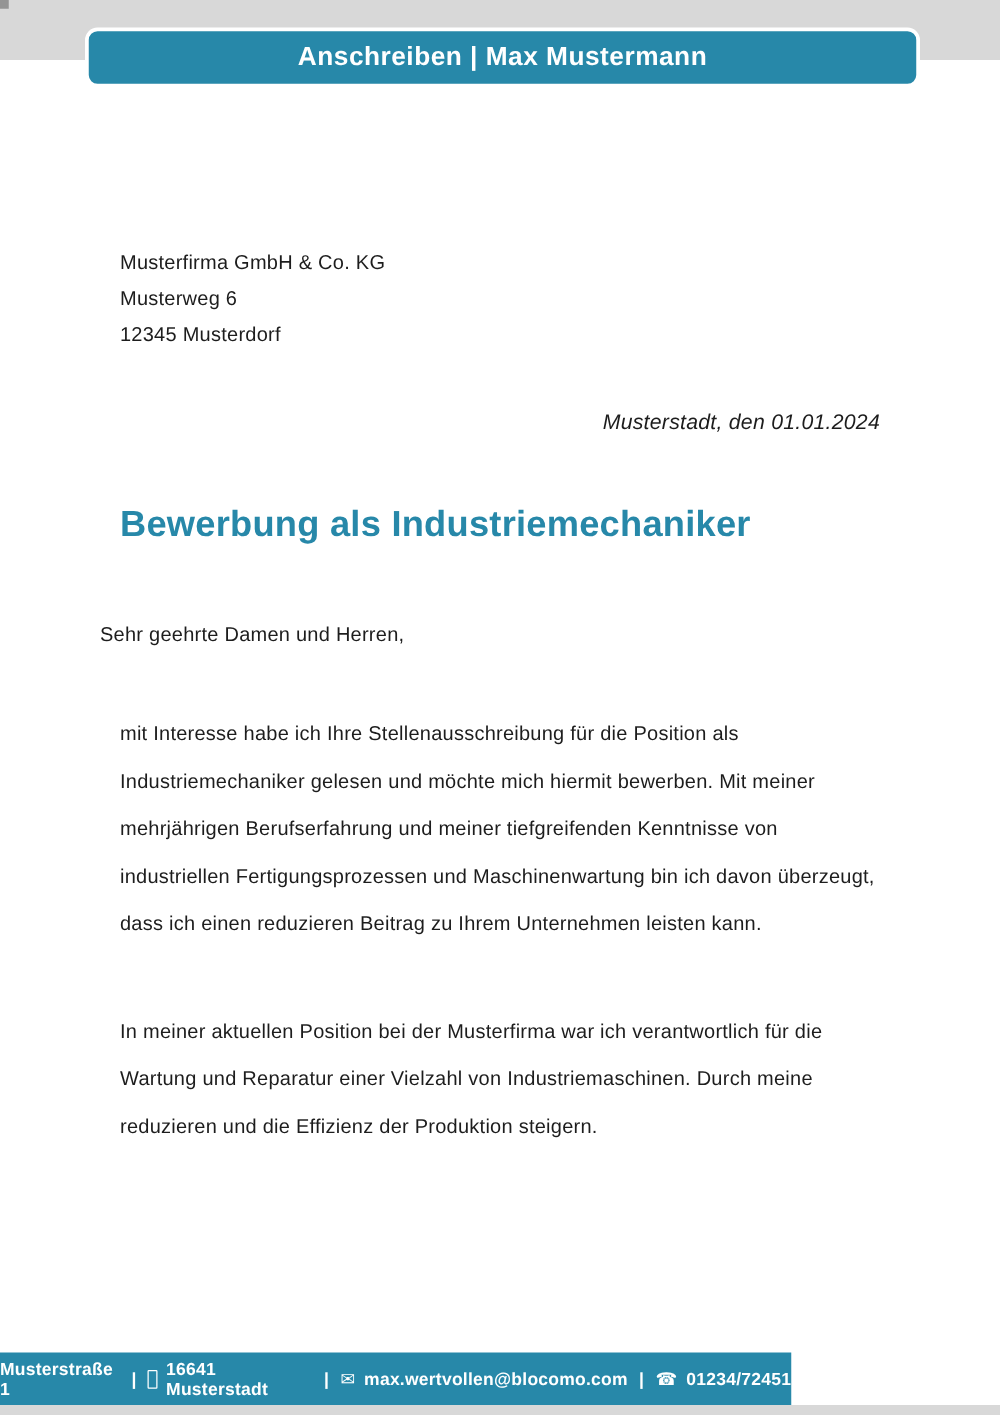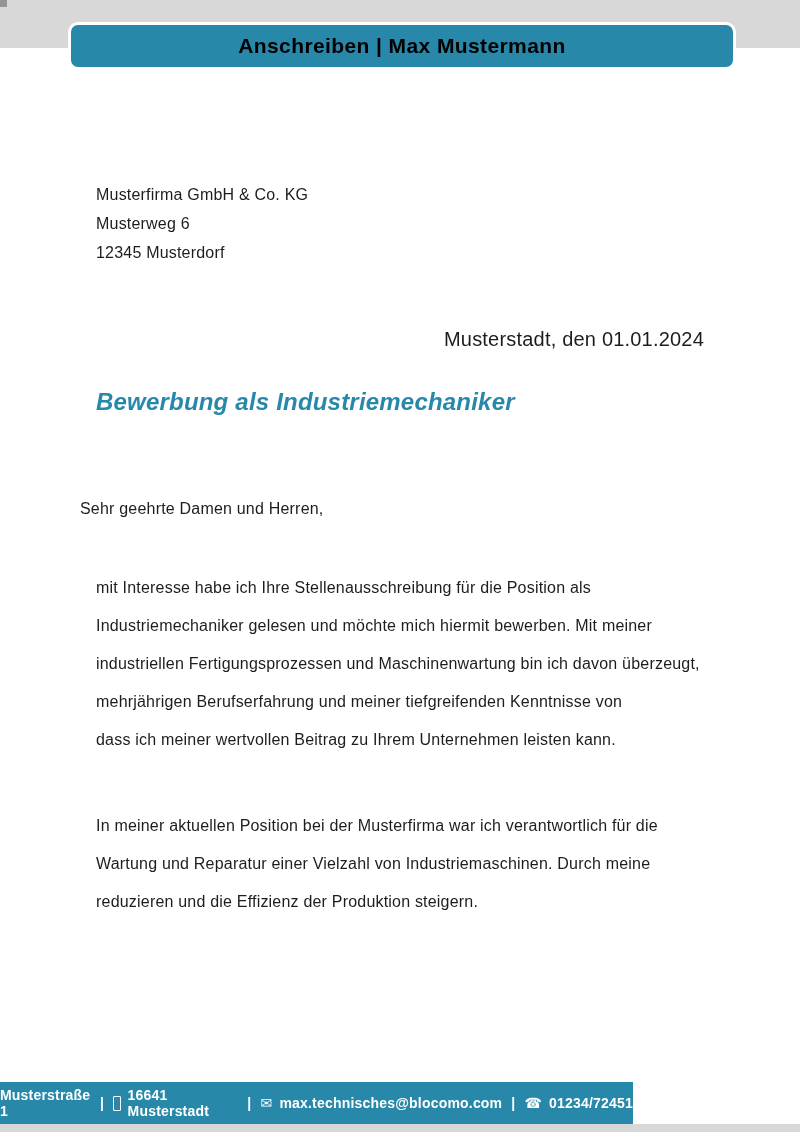--- a/index.html
+++ b/index.html
@@ -14,34 +14,34 @@
   .corner-mark{position:absolute;left:0;top:0;width:7px;height:7px;background:#949494;}
   
   .header-pill{
     position:absolute;left:68px;top:22px;width:668px;height:48px;
     background:var(--accent,#2788a9);
     border:3px solid #ffffff;border-radius:10px;
     box-sizing:border-box;
     display:flex;align-items:center;justify-content:center;
   }
   .header-pill .title{
-    color:#000000;font-size:21px;font-weight:700;letter-spacing:0.4px;
+    color:#ffffff;font-size:21px;font-weight:700;letter-spacing:0.4px;
   }
   
   .recipient{
-    position:absolute;left:96px;top:180px;
+    position:absolute;left:96px;top:196px;
     font-size:16px;line-height:29px;letter-spacing:0.2px;
   }
   .date-line{
     position:absolute;right:96px;top:328px;
-    font-size:20px;letter-spacing:0.2px;text-align:center;
+    font-size:17px;letter-spacing:0.2px;text-align:center;font-style:italic;
   }
   .subject{
-    position:absolute;left:96px;top:388px;
-    font-size:24px;font-weight:700;color:var(--accent,#2788a9);letter-spacing:0.2px;font-style:italic;
+    position:absolute;left:96px;top:404px;
+    font-size:29px;font-weight:700;color:var(--accent,#2788a9);letter-spacing:0.2px;
   }
   .salute{
     position:absolute;left:80px;top:500px;
     font-size:16px;letter-spacing:0.2px;
   }
   .para{
     position:absolute;left:96px;width:640px;
     font-size:16px;line-height:38px;letter-spacing:0.2px;
   }
   .para.p1{top:569px;}
@@ -83,42 +83,42 @@
 
   <div class="date-line">Musterstadt, den 01.01.2024</div>
 
   <div class="subject">Bewerbung als Industriemechaniker</div>
 
   <div class="salute">Sehr geehrte Damen und Herren,</div>
 
   <div class="para p1">
     <div>mit Interesse habe ich Ihre Stellenausschreibung für die Position als</div>
     <div>Industriemechaniker gelesen und möchte mich hiermit bewerben. Mit meiner</div>
+    <div>mehrjährigen Berufserfahrung und meiner tiefgreifenden Kenntnisse von</div>
     <div>industriellen Fertigungsprozessen und Maschinenwartung bin ich davon überzeugt,</div>
-    <div>mehrjährigen Berufserfahrung und meiner tiefgreifenden Kenntnisse von</div>
-    <div>dass ich meiner wertvollen Beitrag zu Ihrem Unternehmen leisten kann.</div>
+    <div>dass ich einen reduzieren Beitrag zu Ihrem Unternehmen leisten kann.</div>
   </div>
 
   <div class="para p2">
     <div>In meiner aktuellen Position bei der Musterfirma war ich verantwortlich für die</div>
     <div>Wartung und Reparatur einer Vielzahl von Industriemaschinen. Durch meine</div>
     <div>reduzieren und die Effizienz der Produktion steigern.</div>
   </div>
 
   <div class="footer-bar">
     <span class="seg">Musterstraße 1</span>
     <span class="sep">|</span>
     <span class="seg">
       <span class="box-icon"></span>
       <span>16641 Musterstadt</span>
     </span>
     <span class="sep">|</span>
     <span class="seg">
       <span class="icon">✉</span>
-      <span>max.technisches@blocomo.com</span>
+      <span>max.wertvollen@blocomo.com</span>
     </span>
     <span class="sep">|</span>
     <span class="seg">
       <span class="icon">☎</span>
       <span>01234/72451</span>
     </span>
   </div>
 
   <div class="bottom-band"></div>
 

